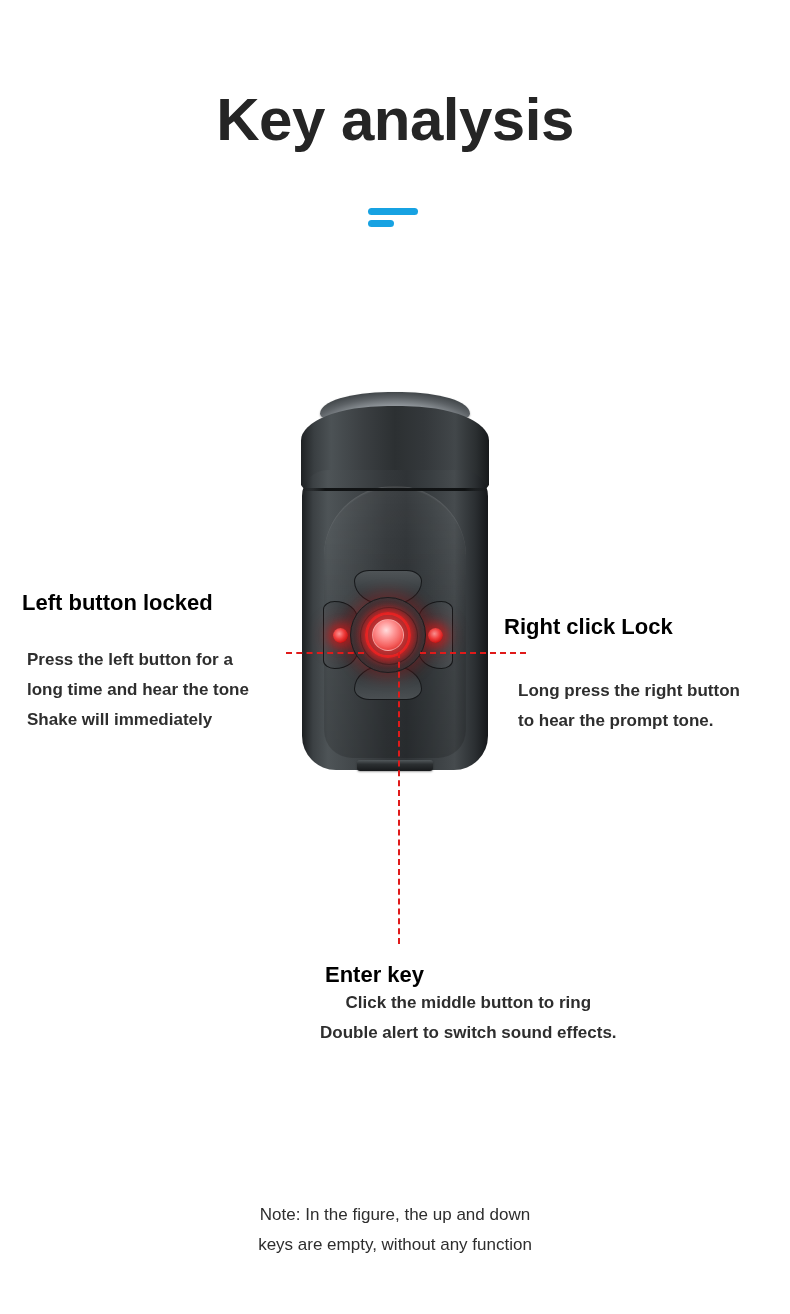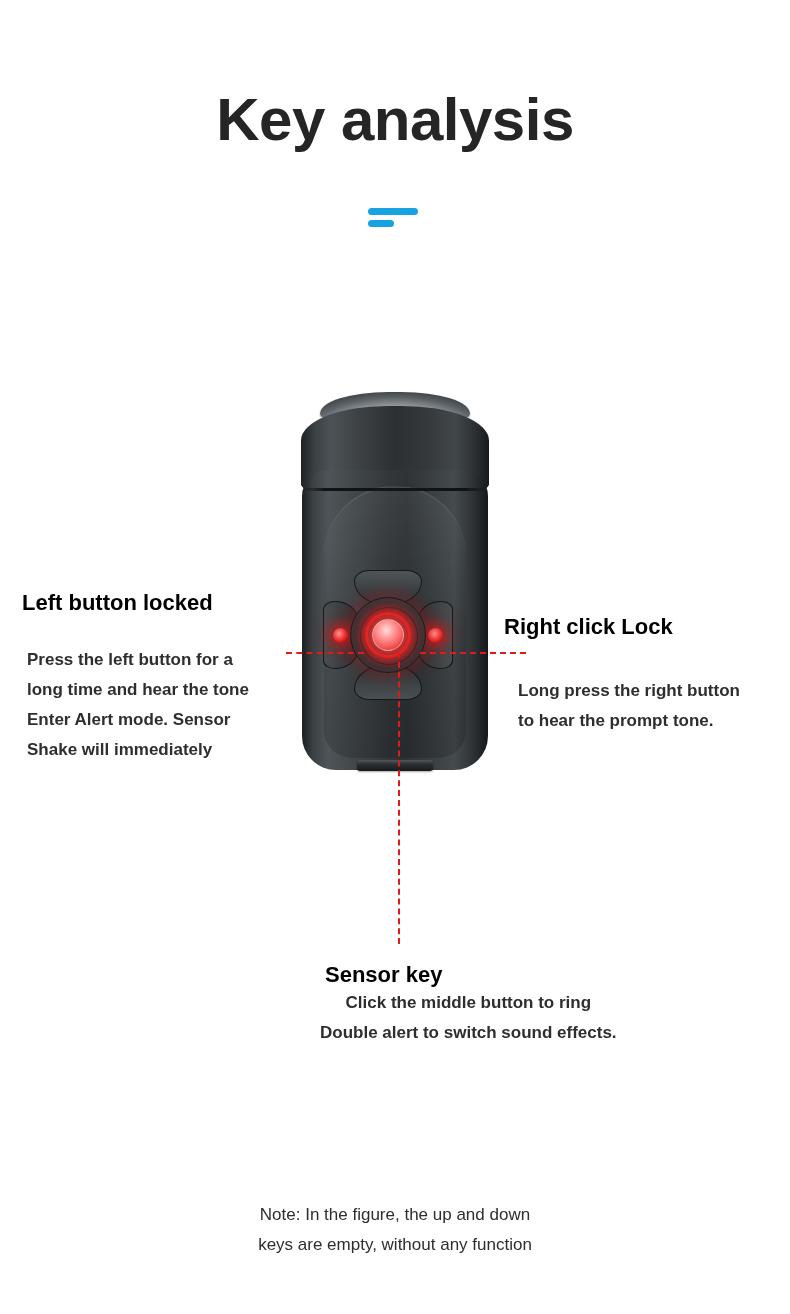--- a/index.html
+++ b/index.html
@@ -332,35 +332,34 @@
 
   <div class="dash-h left"></div>
   <div class="dash-h right"></div>
   <div class="dash-v"></div>
 
   <div class="blk-left">
     <div class="callout-head">Left button locked</div>
     <div class="callout-body">
       <p>Press the left button for a</p>
       <p>long time and hear the tone</p>
-      <p>Enter Alert mode. Sensor</p>
       <p>Shake will immediately</p>
     </div>
   </div>
 
   <div class="blk-right">
     <div class="callout-head">Right click Lock</div>
     <div class="callout-body">
       <p>Long press the right button</p>
       <p>to hear the prompt tone.</p>
     </div>
   </div>
 
   <div class="blk-middle">
-    <div class="callout-head">Sensor key</div>
+    <div class="callout-head">Enter key</div>
     <div class="callout-body">
       <p>Click the middle button to ring</p>
       <p>Double alert to switch sound effects.</p>
     </div>
   </div>
 
   <div class="note">
     <p>Note: In the figure, the up and down</p>
     <p>keys are empty, without any function</p>
   </div>

